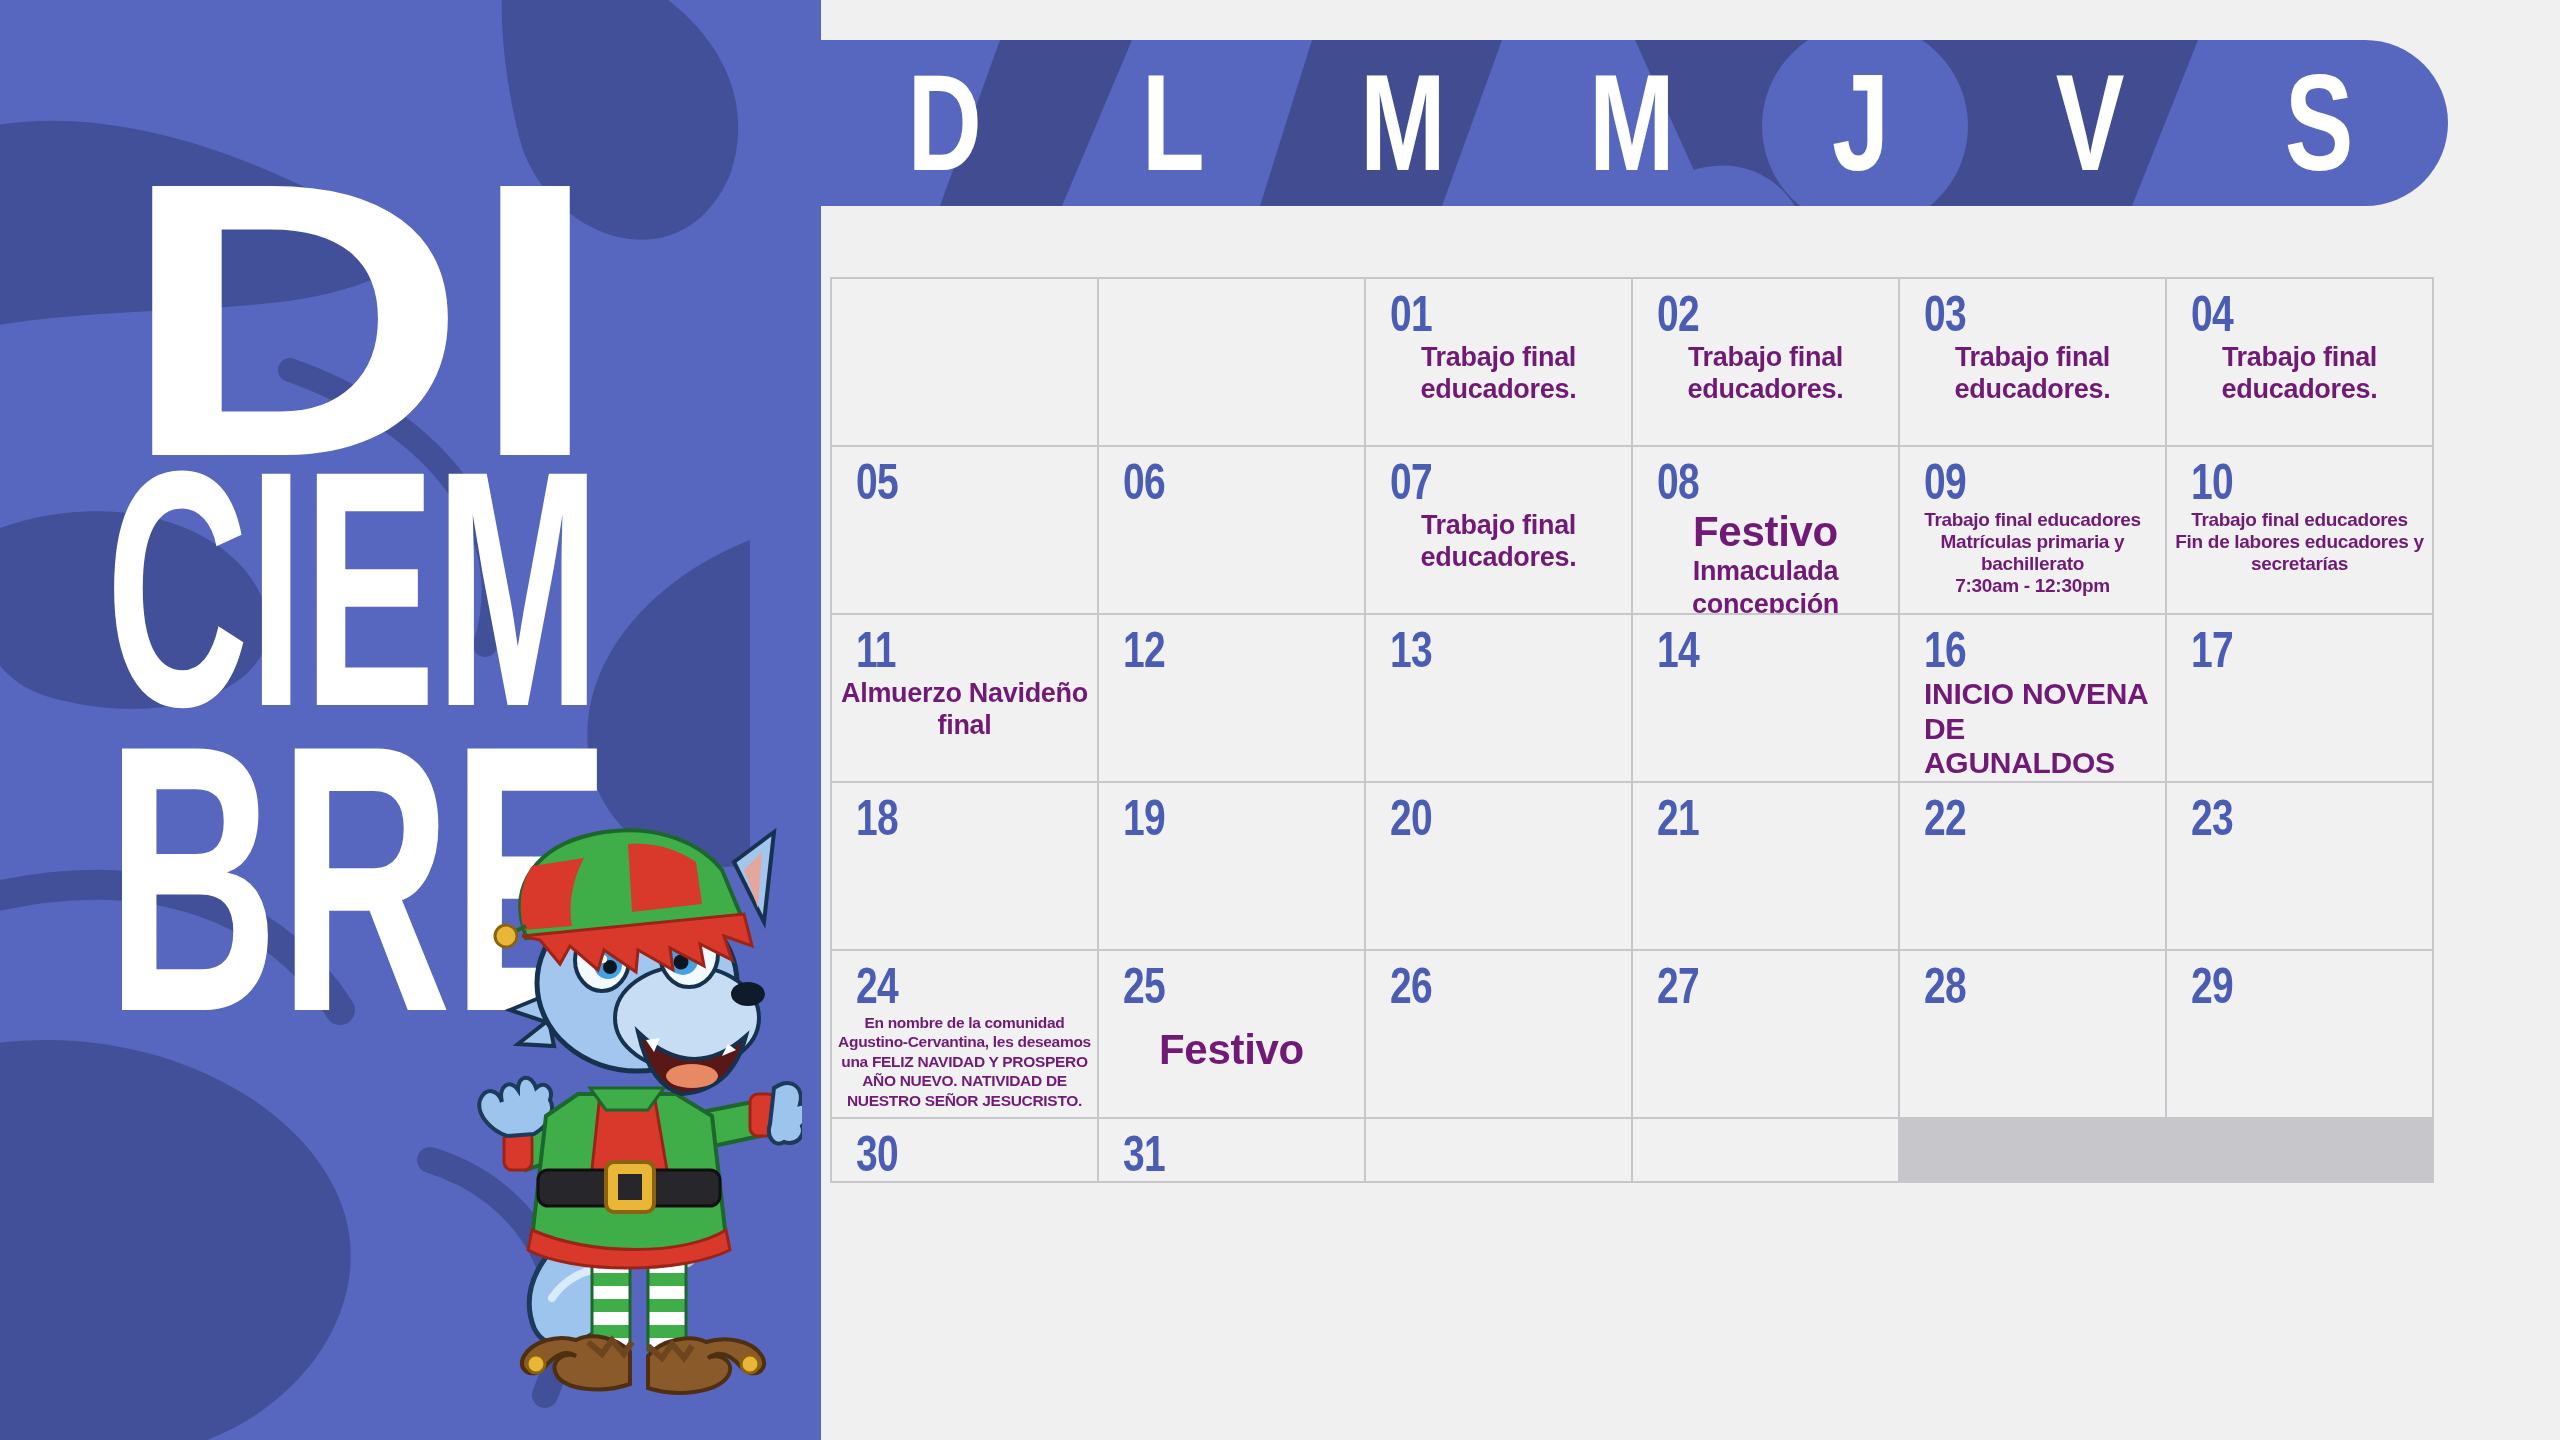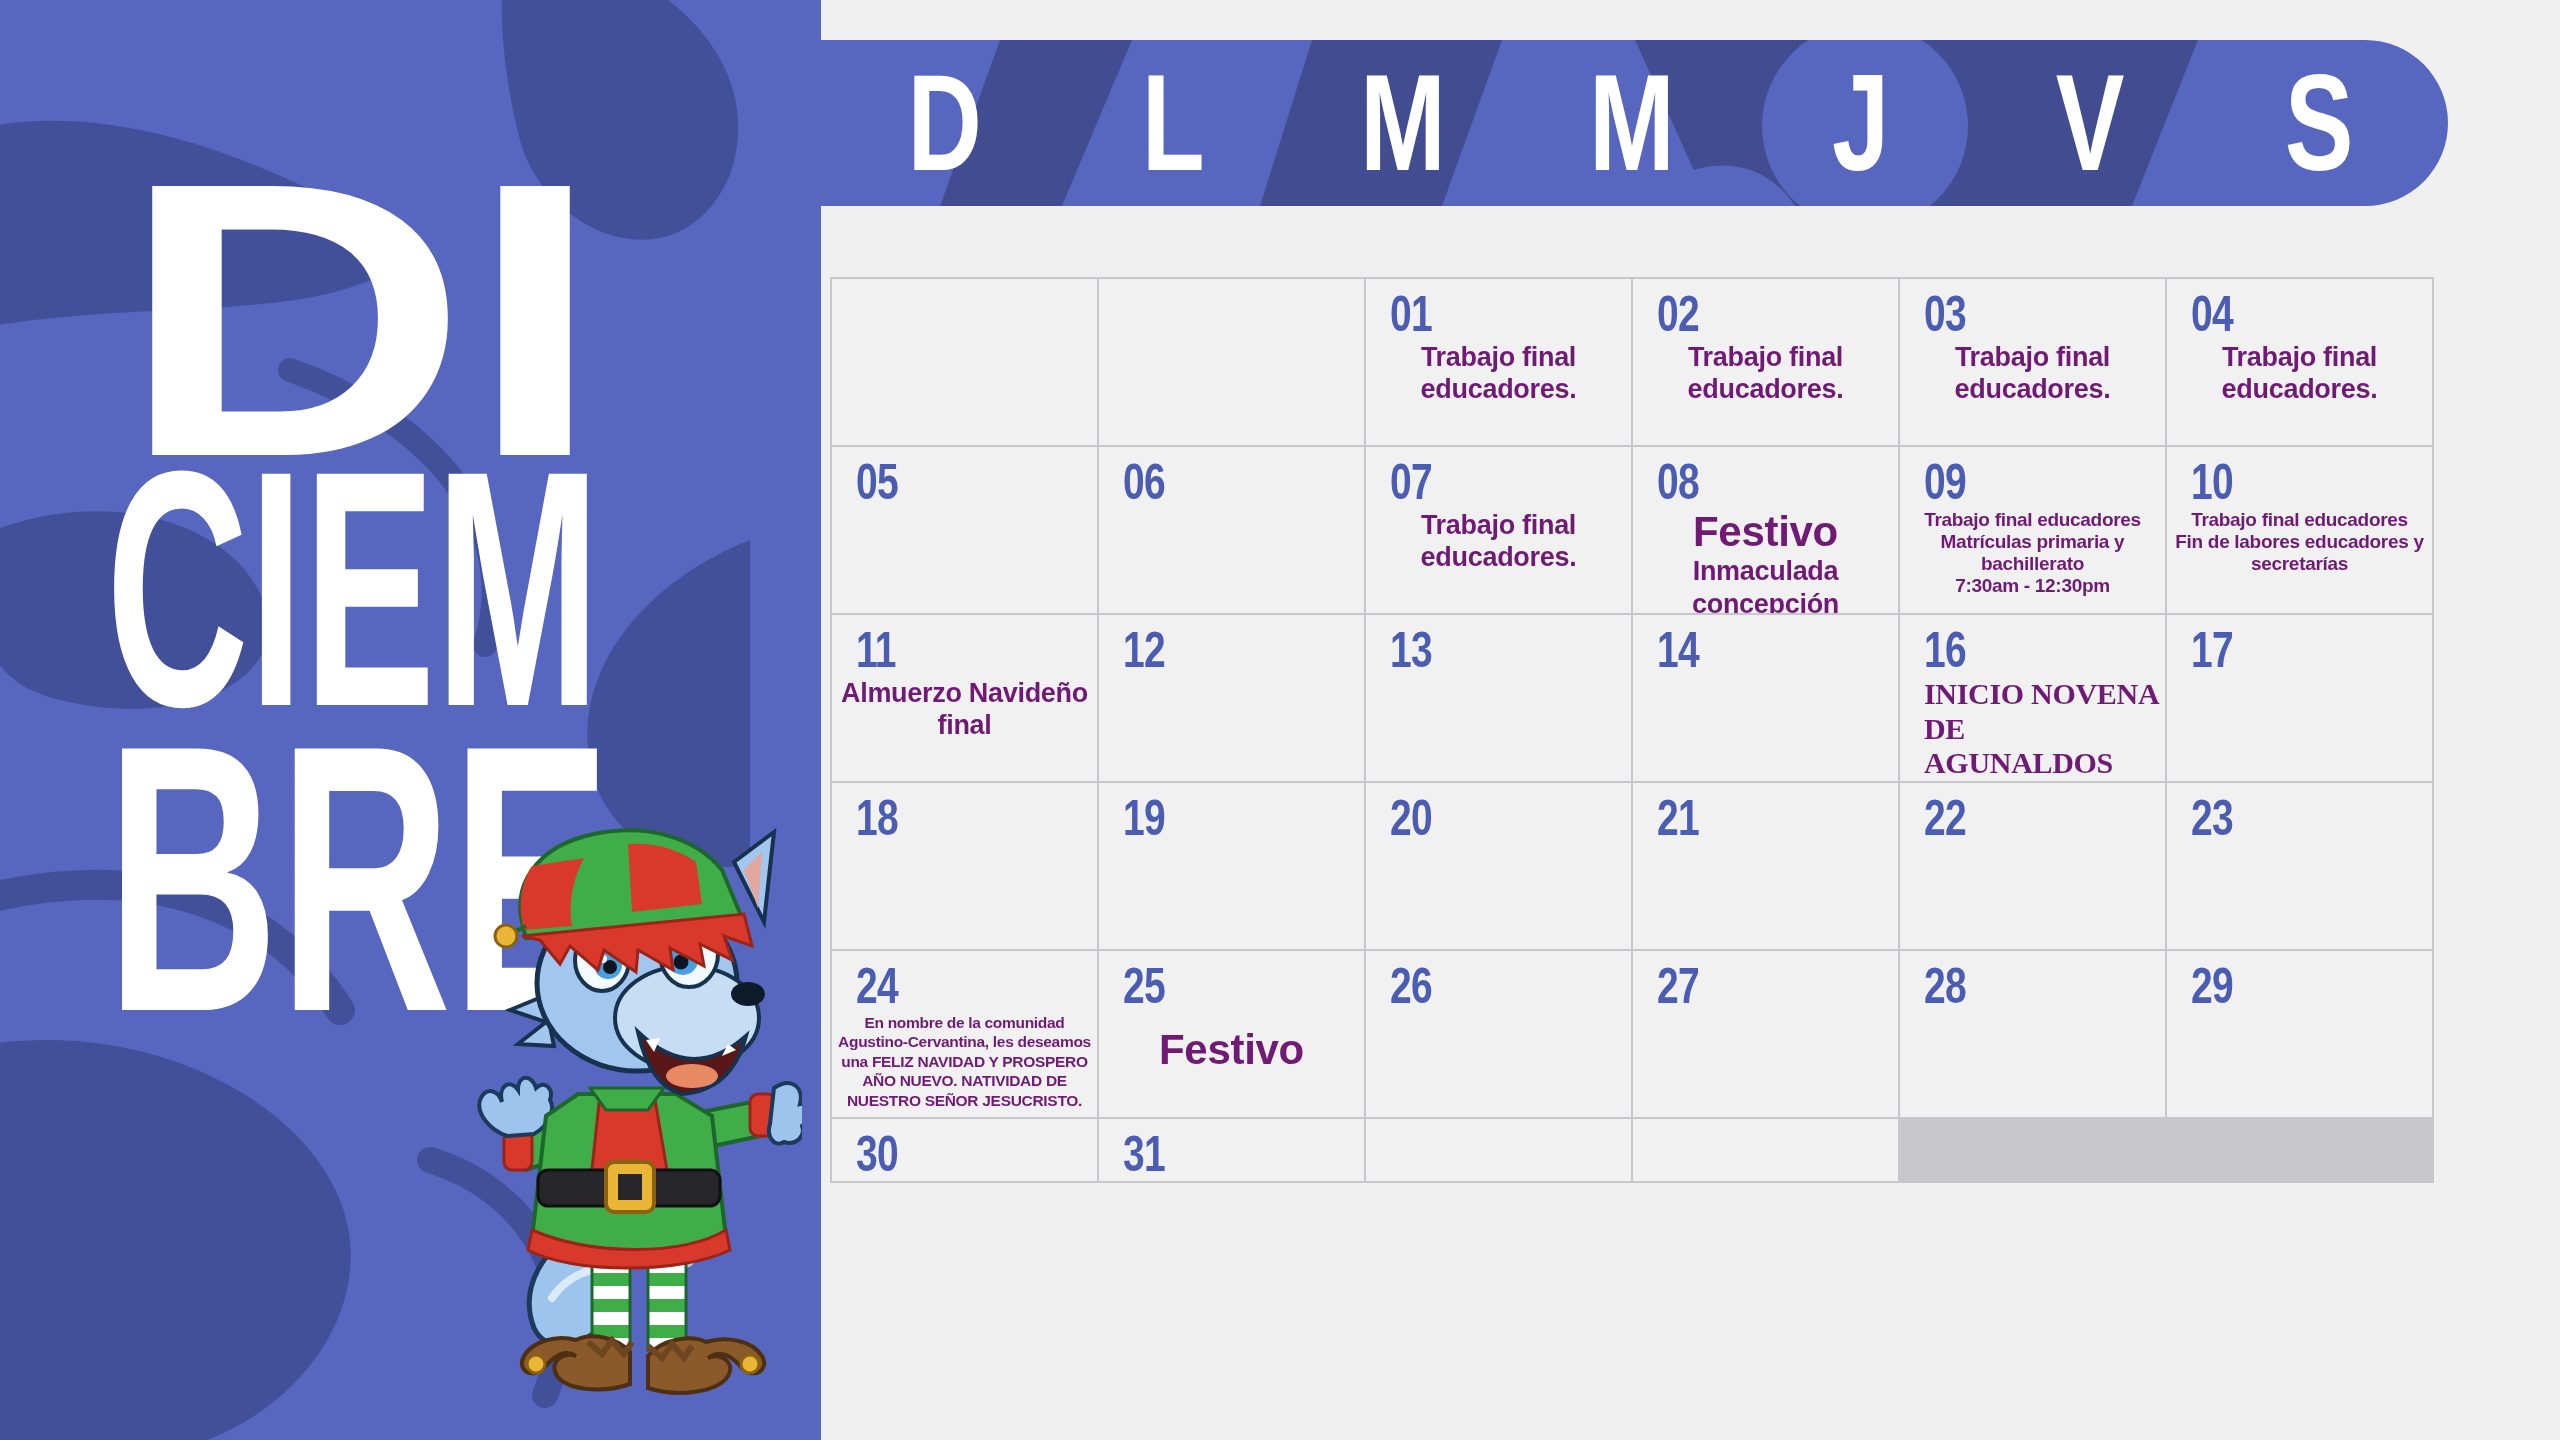--- a/index.html
+++ b/index.html
@@ -46,21 +46,21 @@
     display:inline-block;font-weight:bold;font-size:50px;line-height:1;color:#4A5DB3;
     transform:scaleX(0.78);transform-origin:left top;letter-spacing:-1px;
   }
   .events{padding:0 6px;text-align:center;color:#701a75;font-weight:bold;letter-spacing:-0.3px;}
   .ev{margin:0 auto;}
   .ev.xl{font-size:42px;line-height:1.1;}
   .ev.lg{font-size:30px;line-height:1.15;}
   .ev.md{font-size:27px;line-height:1.2;}
   .ev.sm{font-size:19px;line-height:1.15;}
   .ev.xs{font-size:15.5px;line-height:1.25;}
-  .events.left{text-align:left;padding-left:24px;font-family:Liberation Serif, serif;}
+  .events.left{text-align:left;padding-left:24px;}
   .events.pushed{padding-top:14px;}
   
   .mascot{position:absolute;left:452px;top:818px;z-index:5;}
 </style>
 </head>
 <body>
 
 <div class="panel">
   <svg class="swirls" width="750" height="1440" viewBox="0 0 750 1440">
     <path d="M520,-60 C660,-40 770,60 730,175 C680,290 545,235 520,140 C502,72 490,-40 520,-60 Z" fill="#42509A"></path>

